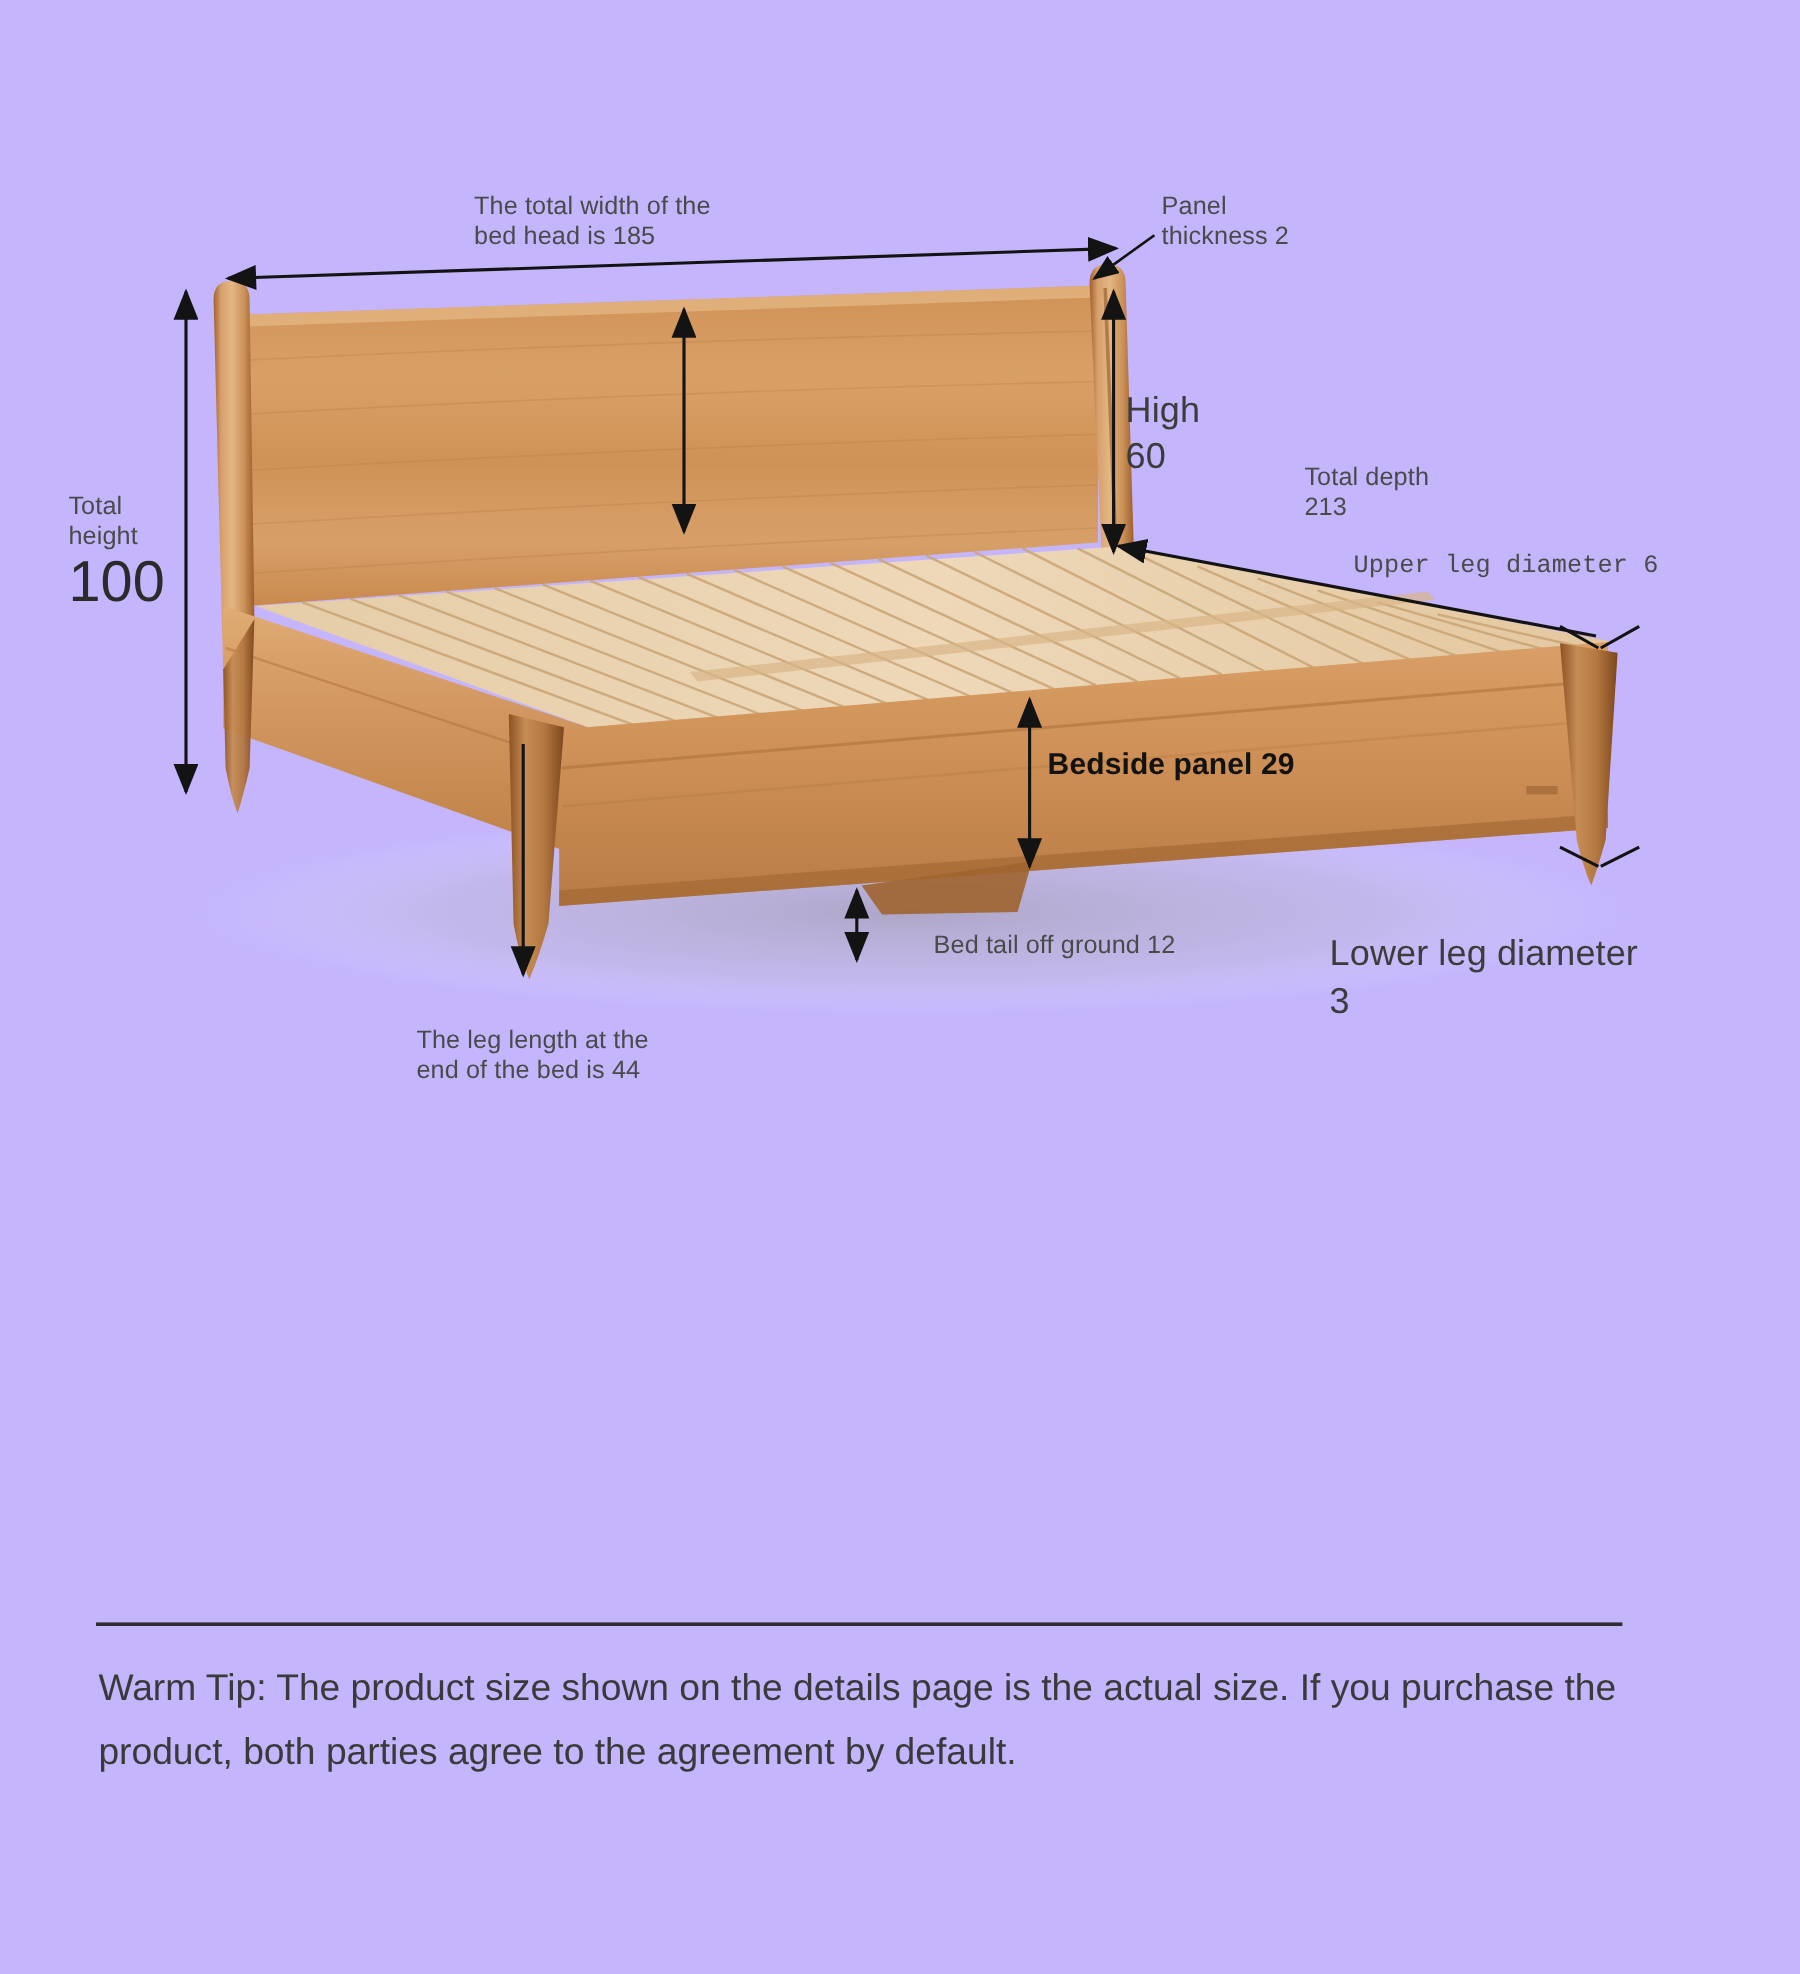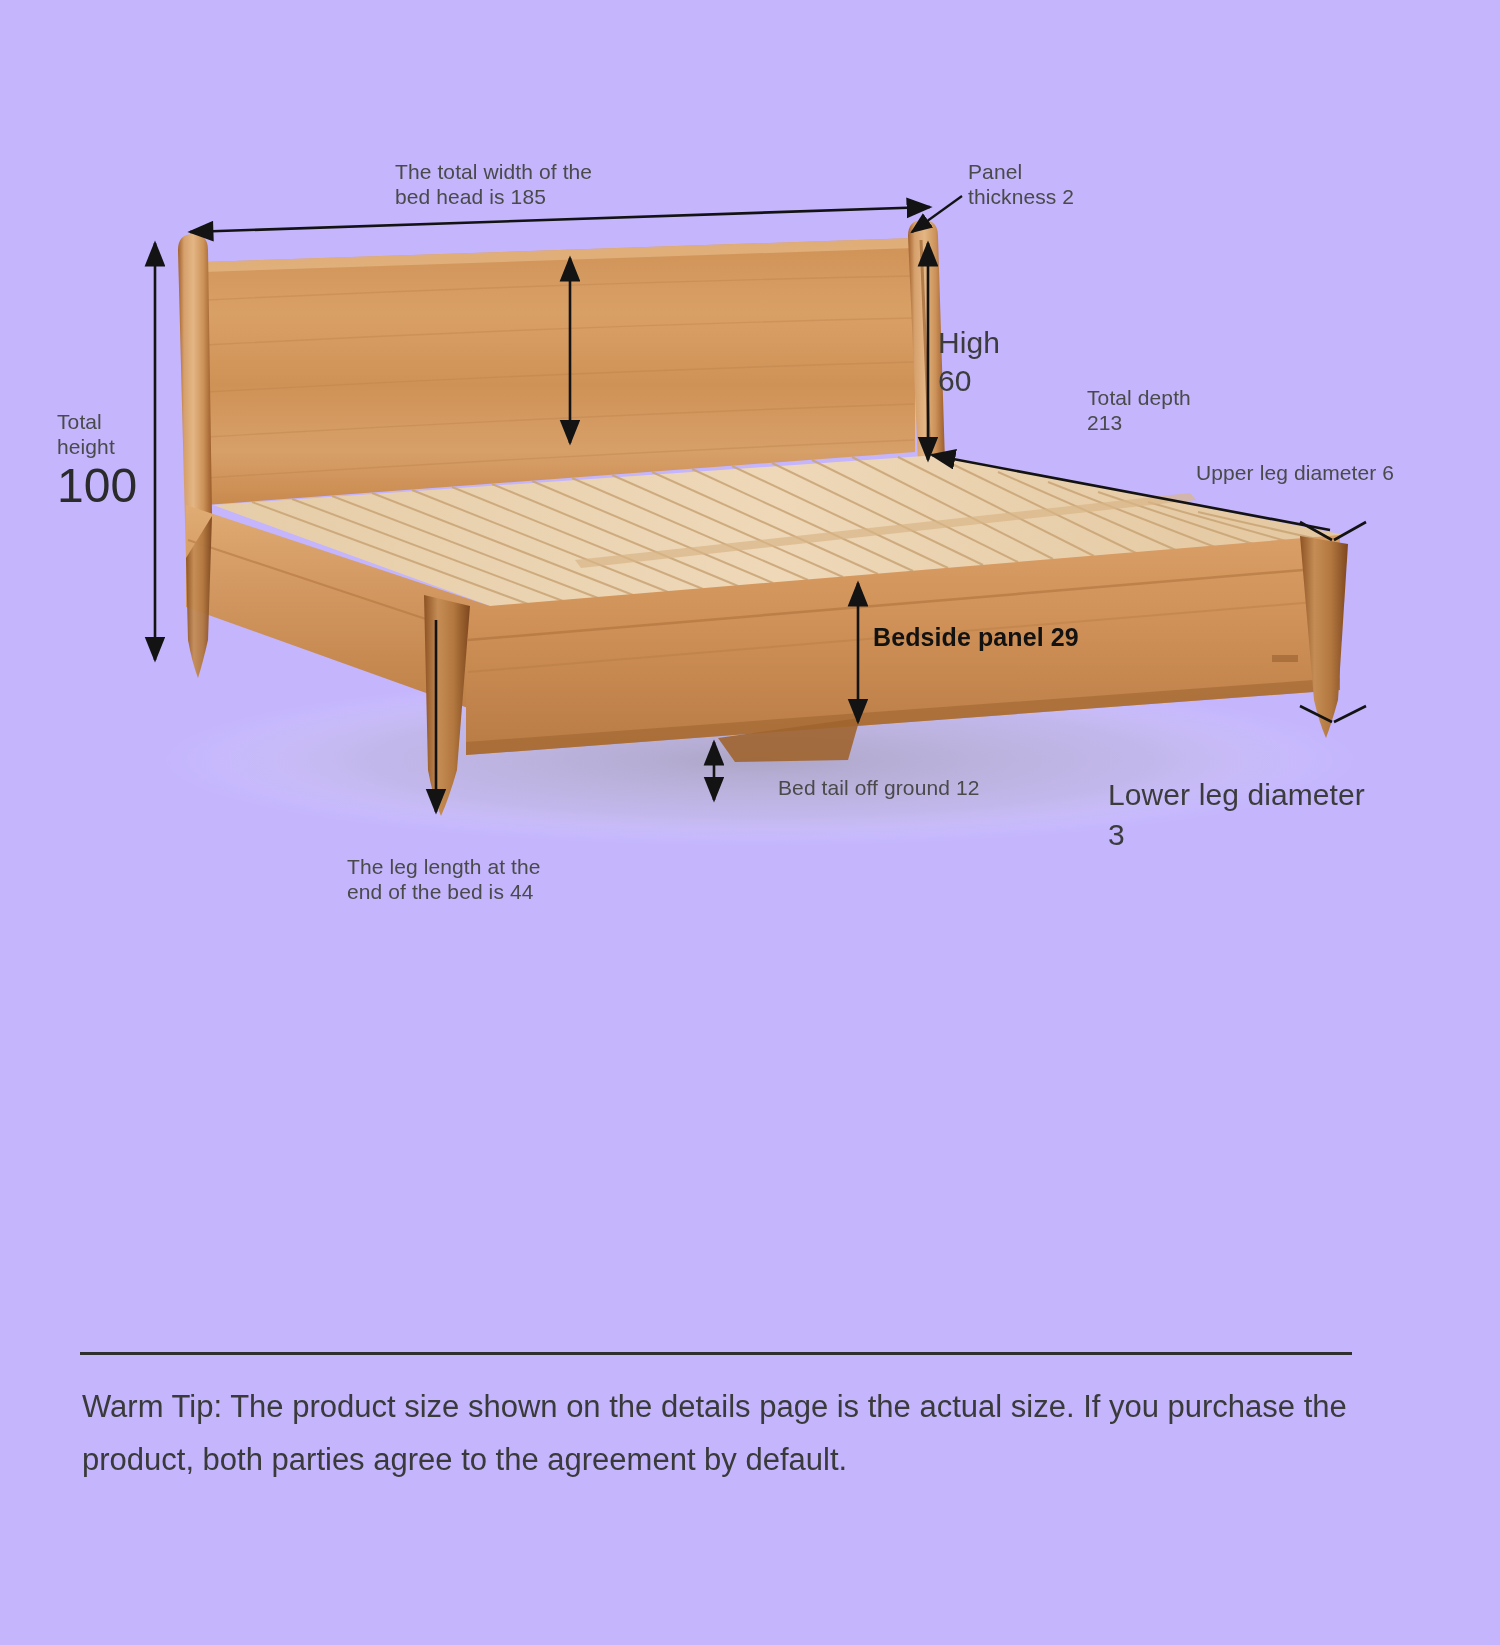--- a/index.html
+++ b/index.html
@@ -64,21 +64,21 @@
     color: #4a4a4a;
     line-height: 1.18;
   }
 
   
   #lbl-total-width   { left: 395px;  top: 160px;  }
   #lbl-panel-thick   { left: 968px;  top: 160px;  }
   #lbl-head-height   { left: 590px;  top: 318px;  }
   #lbl-high          { left: 938px;  top: 324px;  }
   #lbl-total-depth   { left: 1087px; top: 386px;  }
-  #lbl-upper-leg     { left: 1196px; top: 461px;  }
+  #lbl-upper-leg     { left: 1128px; top: 461px; font-family: Liberation Mono, monospace;  }
   #lbl-total-height-w{ left: 57px;   top: 410px;  }
   #lbl-total-height-n{ left: 57px;   top: 458px;  }
   #lbl-bedside-panel { left: 873px;  top: 623px;  }
   #lbl-bed-tail      { left: 778px;  top: 776px;  }
   #lbl-lower-leg-w   { left: 1108px; top: 776px;  }
   #lbl-lower-leg-n   { left: 1108px; top: 816px;  }
   #lbl-leg-length    { left: 347px;  top: 855px;  }
 
   
   #specs {

